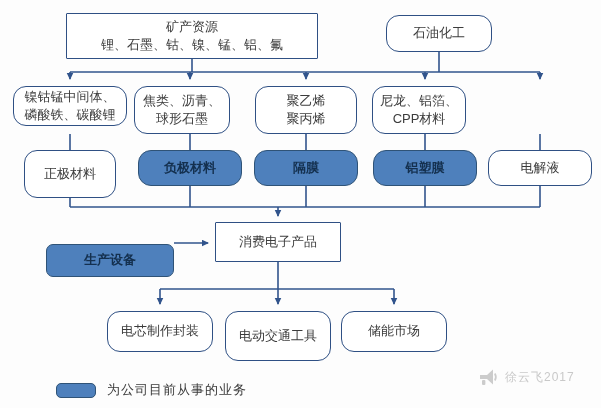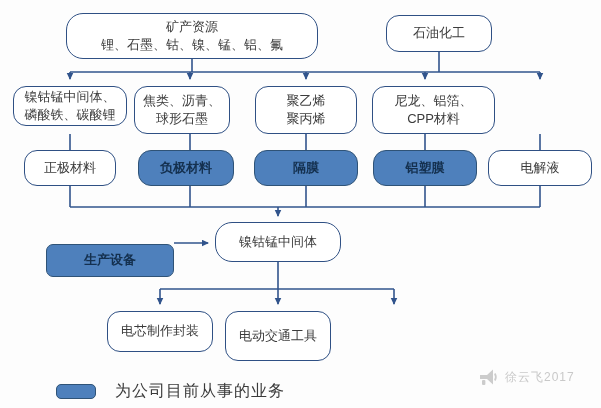--- a/index.html
+++ b/index.html
@@ -8,30 +8,30 @@
     font-family:"Liberation Sans","DejaVu Sans",sans-serif;
   }
   .wires{position:absolute;left:0;top:0;width:601px;height:408px;z-index:1;}
   .node{
     position:absolute;z-index:2;box-sizing:border-box;
     display:flex;align-items:center;justify-content:center;text-align:center;
     background:#ffffff;border:1.6px solid #2f5084;border-radius:13px;
     color:#3c3c3c;font-size:13px;line-height:1.42;
   }
   .node span{white-space:pre-line;display:block;width:100%;}
-  .node.big{border-radius:17px;}
+  .node.big{border-radius:1px;}
   .node.blue{
     background:#4e80bc;border:1.6px solid #2f5377;color:#14304f;font-weight:bold;
   }
   .legend{position:absolute;left:56px;top:381px;z-index:2;display:flex;align-items:center;}
   .swatch{
     display:inline-block;width:40px;height:15px;background:#4e80bc;
     border:1.4px solid #2f5377;border-radius:5px;box-sizing:border-box;
   }
-  .legend-label{margin-left:19px;font-size:16px;color:#3a3a3a;letter-spacing:1px;}
+  .legend-label{margin-left:11px;font-size:13px;color:#3a3a3a;letter-spacing:1px;}
   .watermark{
     position:absolute;left:477px;top:366px;z-index:2;display:flex;align-items:center;
     color:#c9c9c9;font-size:12px;letter-spacing:1px;
   }
   .watermark svg{margin-right:4px;}
 </style>
 </head>
 <body>
 
 <div class="canvas">
@@ -90,53 +90,56 @@
 磷酸铁、碳酸锂</span>
   </div>
   <div class="node" style="left:134px;top:86px;width:96px;height:48px">
     <span>焦类、沥青、
 球形石墨</span>
   </div>
   <div class="node" style="left:255px;top:86px;width:102px;height:48px">
     <span>聚乙烯
 聚丙烯</span>
   </div>
-  <div class="node" style="left:372px;top:86px;width:123px;height:48px">
+  <div class="node" style="left:372px;top:86px;width:94px;height:48px">
     <span>尼龙、铝箔、
 CPP材料</span>
   </div>
 
-  <div class="node" style="left:24px;top:150px;width:92px;height:36px">
+  <div class="node" style="left:24px;top:150px;width:92px;height:48px">
     <span>正极材料</span>
   </div>
-  <div class="node blue" style="left:138px;top:150px;width:96px;height:36px">
+  <div class="node blue" style="left:138px;top:150px;width:104px;height:36px">
     <span>负极材料</span>
   </div>
   <div class="node blue" style="left:254px;top:150px;width:104px;height:36px">
     <span>隔膜</span>
   </div>
   <div class="node blue" style="left:373px;top:150px;width:104px;height:36px">
     <span>铝塑膜</span>
   </div>
   <div class="node" style="left:488px;top:150px;width:104px;height:36px">
     <span>电解液</span>
   </div>
 
   <div class="node blue" style="left:46px;top:244px;width:128px;height:33px;border-radius:7px">
     <span>生产设备</span>
   </div>
   <div class="node big" style="left:215px;top:222px;width:126px;height:40px">
-    <span>镍钴锰中间体</span>
+    <span>消费电子产品</span>
   </div>
 
   <div class="node" style="left:107px;top:311px;width:106px;height:41px">
     <span>电芯制作封装</span>
   </div>
   <div class="node" style="left:225px;top:311px;width:106px;height:50px">
     <span>电动交通工具</span>
+  </div>
+  <div class="node" style="left:341px;top:311px;width:106px;height:41px">
+    <span>储能市场</span>
   </div>
 
   <div class="legend">
     <span class="swatch"></span>
     <span class="legend-label">为公司目前从事的业务</span>
   </div>
 
   <div class="watermark">
     <svg width="24" height="22" viewBox="0 0 24 22">
       <g fill="#cccccc">

